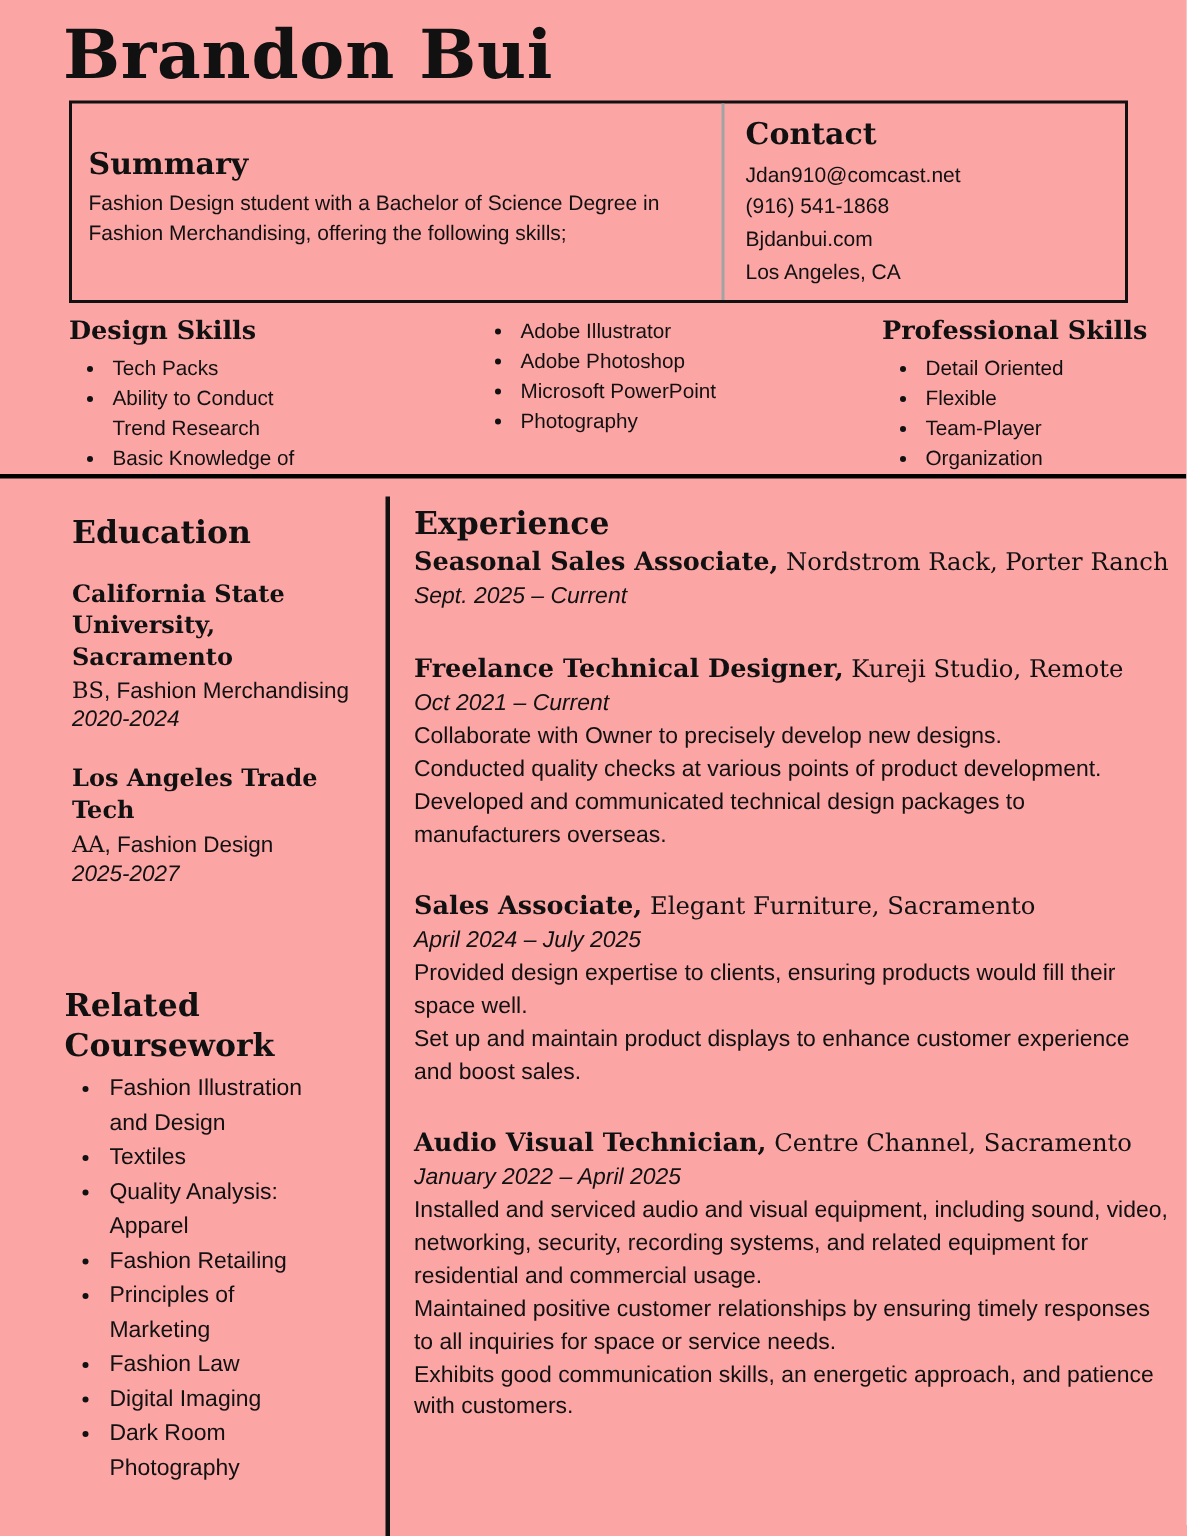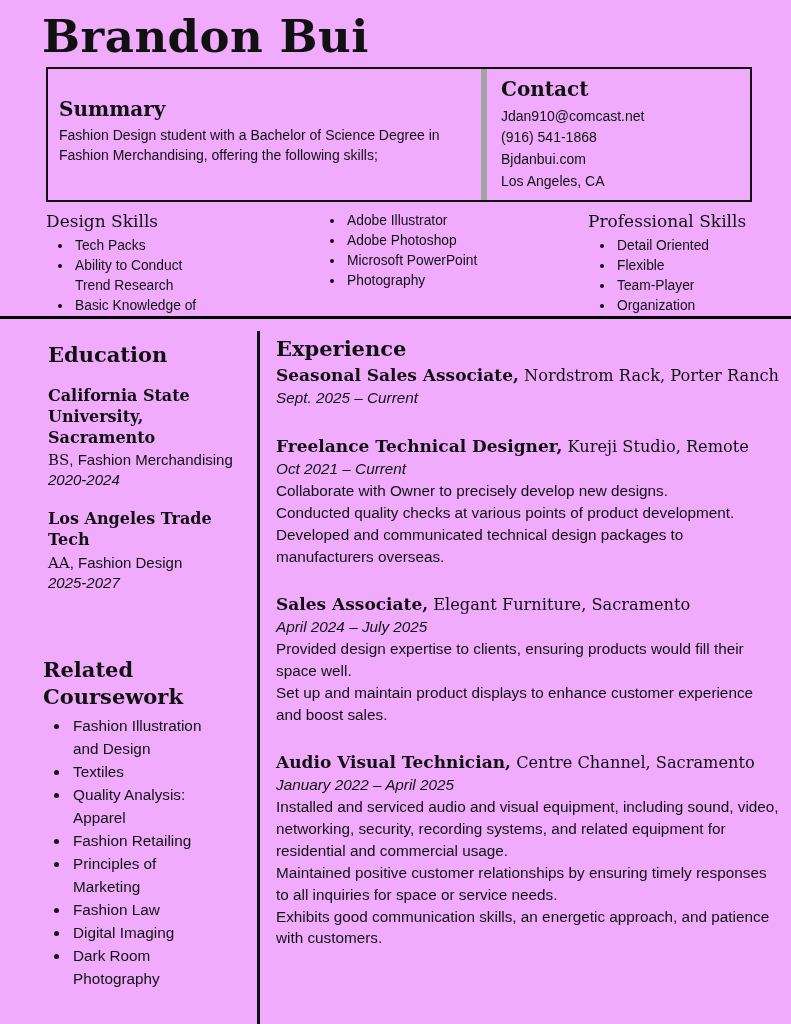--- a/index.html
+++ b/index.html
@@ -1,21 +1,21 @@
 <!DOCTYPE html>
 <html><head>
 <meta charset="utf-8">
 <style>
   * { box-sizing: border-box; margin: 0; padding: 0; }
   html, body { background: #e8e8e8; }
   .page {
     position: relative;
     width: 791px; height: 1024px;
     margin: 0 auto;
-    background: #f0abfc;
+    background: #fca5a5;
     color: #111;
     font-family: "Liberation Sans", sans-serif;
     overflow: hidden;
   }
 
   
   .top-area { height: 316px; overflow: hidden; }
   .name {
     font-family: "DejaVu Serif", serif;
     font-weight: 700;
@@ -24,32 +24,32 @@
     margin: 12px 0 5px 42px;
     letter-spacing: 0.5px;
   }
   .top-box {
     width: 706px; margin-left: 46px;
     border: 2px solid #111;
     display: flex;
     min-height: 116px;
   }
   .cell-summary { width: 433px; padding: 6px 16px 8px 11px; }
-  .cell-contact { flex: 1; border-left: 6px solid #a3a3a3; padding: 8px 8px 8px 14px; }
+  .cell-contact { flex: 1; border-left: 2px solid #a3a3a3; padding: 8px 8px 8px 14px; }
   .h-summary { font-family: "DejaVu Serif", serif; font-weight: 700; font-size: 20px; margin: 22px 0 4px; }
   .summary-text { font-size: 14px; line-height: 1.45; }
   .h-contact { font-family: "DejaVu Serif", serif; font-weight: 700; font-size: 20px; margin: 0 0 5px; }
   .contact-line { font-size: 14px; line-height: 1.55; }
 
   
   .skills-row { display: flex; margin-top: 9px; }
   .skill-col:nth-of-type(1) { margin-left: 46px; width: 272px; }
   .skill-col:nth-of-type(2) { width: 270px; }
   .skill-col:nth-of-type(3) { flex: 1; }
-  .skill-h { font-family: "DejaVu Serif", serif; font-weight: 400; font-size: 17px; margin: 0 0 5px; }
+  .skill-h { font-family: "DejaVu Serif", serif; font-weight: 700; font-size: 17px; margin: 0 0 5px; }
   .skill-ul { margin: 0; padding-left: 27px; font-size: 13.8px; line-height: 1.45; }
   .skill-ul li { padding-left: 2px; }
   .skill-col:nth-of-type(1) .skill-ul li { max-width: 133px; }
 
   
   .divider { position: absolute; top: 316px; left: 0; width: 791px; height: 3px; background: #000; }
   .body-row { position: absolute; top: 331px; left: 0; width: 791px; height: 695px; display: flex; }
   .left-col { width: 260px; border-right: 3px solid #111; padding: 9px 4px 0 48px; }
   .right-col { flex: 1; padding: 5px 10px 0 16px; }
 

